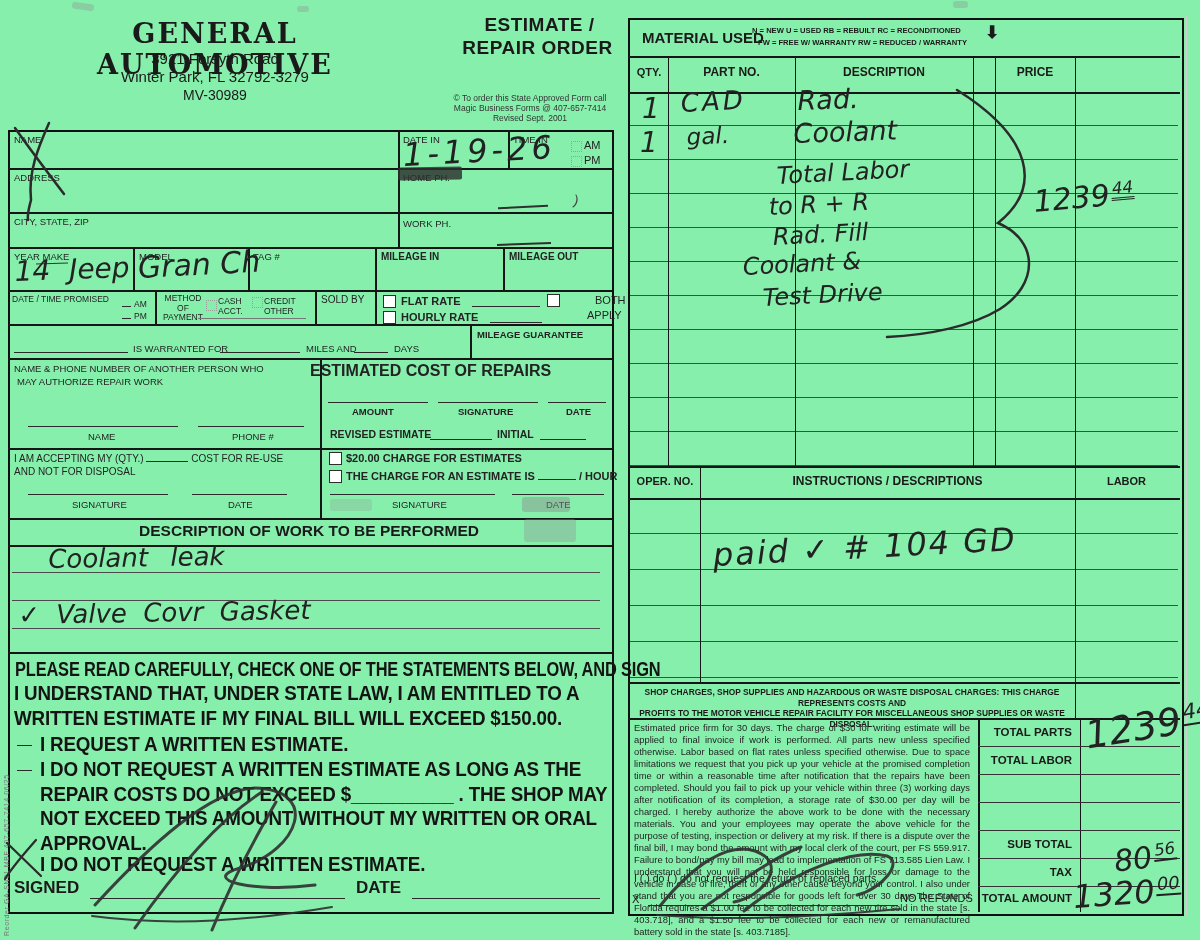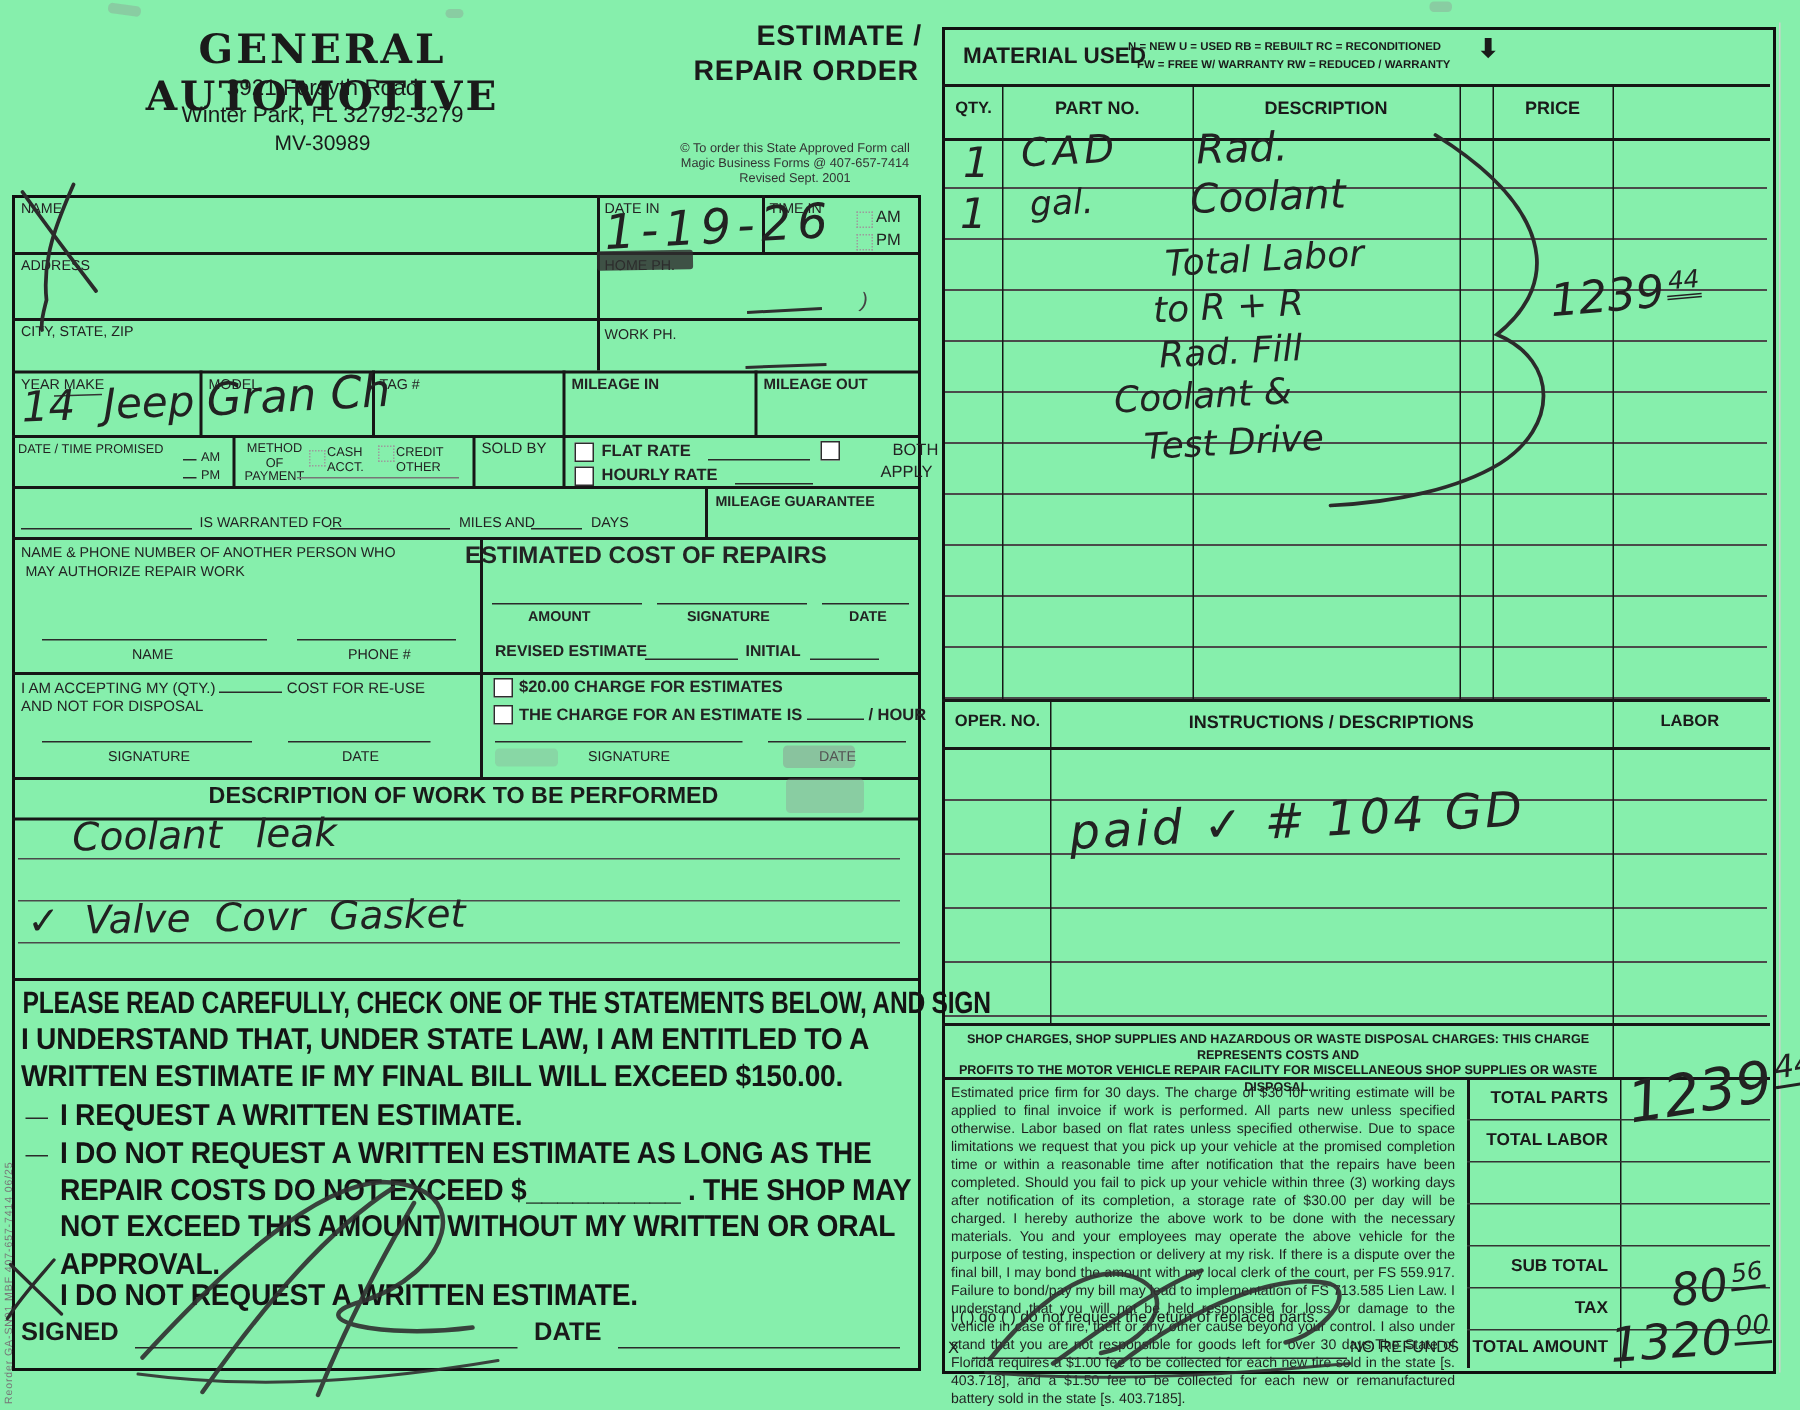--- a/index.html
+++ b/index.html
@@ -34,21 +34,21 @@
 </head>
 <body>
 
 <div class="page">
 
   <div class="abs serif ctr" style="left:30px;top:18px;width:370px;font-size:27px;font-weight:bold;letter-spacing:2px;">GENERAL AUTOMOTIVE</div>
   <div class="abs ctr" style="left:30px;top:50px;width:370px;font-size:15px;">3921 Forsyth Road</div>
   <div class="abs ctr" style="left:30px;top:68px;width:370px;font-size:15px;">Winter Park, FL 32792-3279</div>
   <div class="abs ctr" style="left:30px;top:87px;width:370px;font-size:14px;">MV-30989</div>
 
-  <div class="abs ctr b" style="left:472px;top:14px;width:175px;font-size:19px;letter-spacing:.5px;">ESTIMATE /</div>
+  <div class="abs ctr b" style="left:452px;top:14px;width:175px;font-size:19px;letter-spacing:.5px;">ESTIMATE /</div>
   <div class="abs ctr b" style="left:450px;top:37px;width:175px;font-size:19px;letter-spacing:.5px;">REPAIR ORDER</div>
   <div class="abs ctr" style="left:435px;top:93px;width:190px;font-size:8.5px;color:#333;">©  To order this State Approved Form call</div>
   <div class="abs ctr" style="left:435px;top:103px;width:190px;font-size:8.5px;color:#333;">Magic Business Forms  @ 407-657-7414</div>
   <div class="abs ctr" style="left:435px;top:113px;width:190px;font-size:8.5px;color:#333;">Revised Sept. 2001</div>
 
   <div class="smudge" style="left:72px;top:3px;width:22px;height:7px;transform:rotate(8deg);"></div>
   <div class="smudge" style="left:297px;top:6px;width:12px;height:6px;"></div>
   <div class="smudge" style="left:953px;top:1px;width:15px;height:7px;"></div>
   <div class="abs" style="left:1186px;top:15px;width:0;height:900px;border-left:1px solid #cfcfcd;"></div>
 

